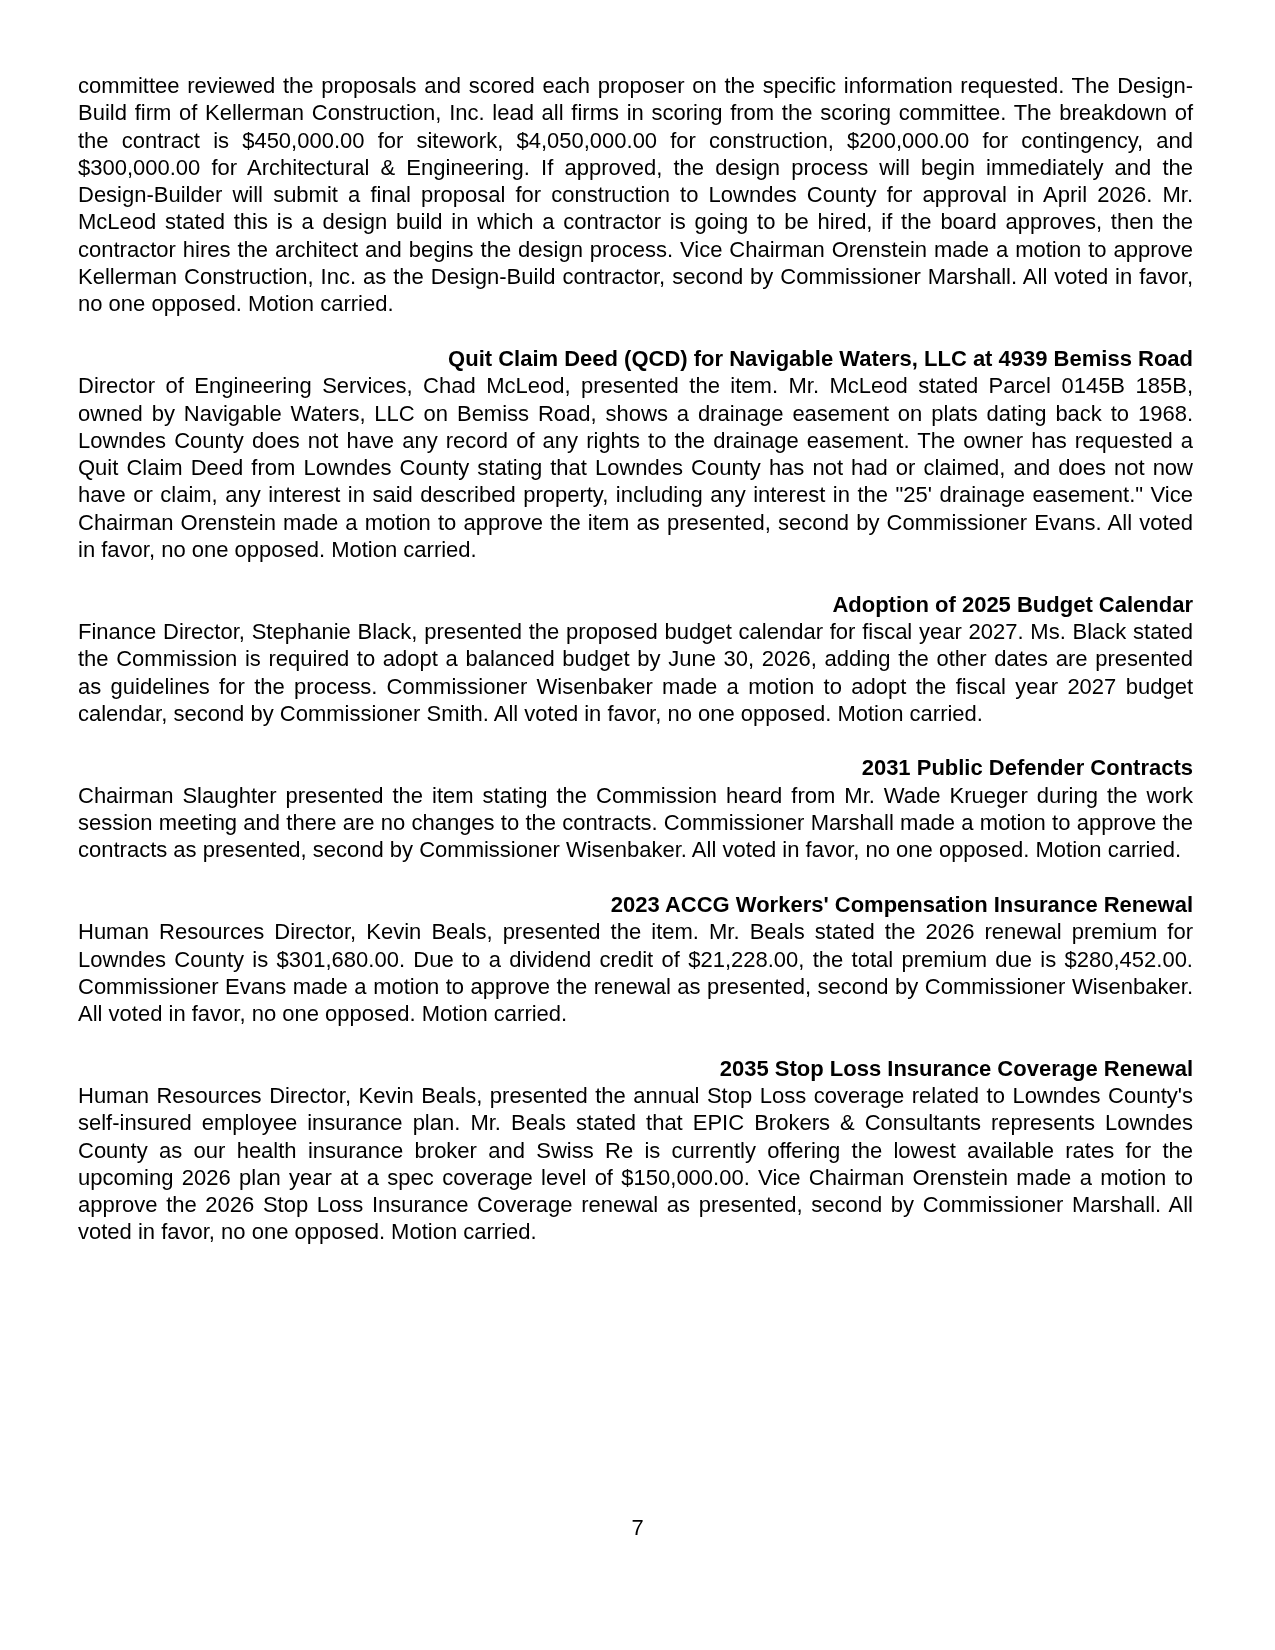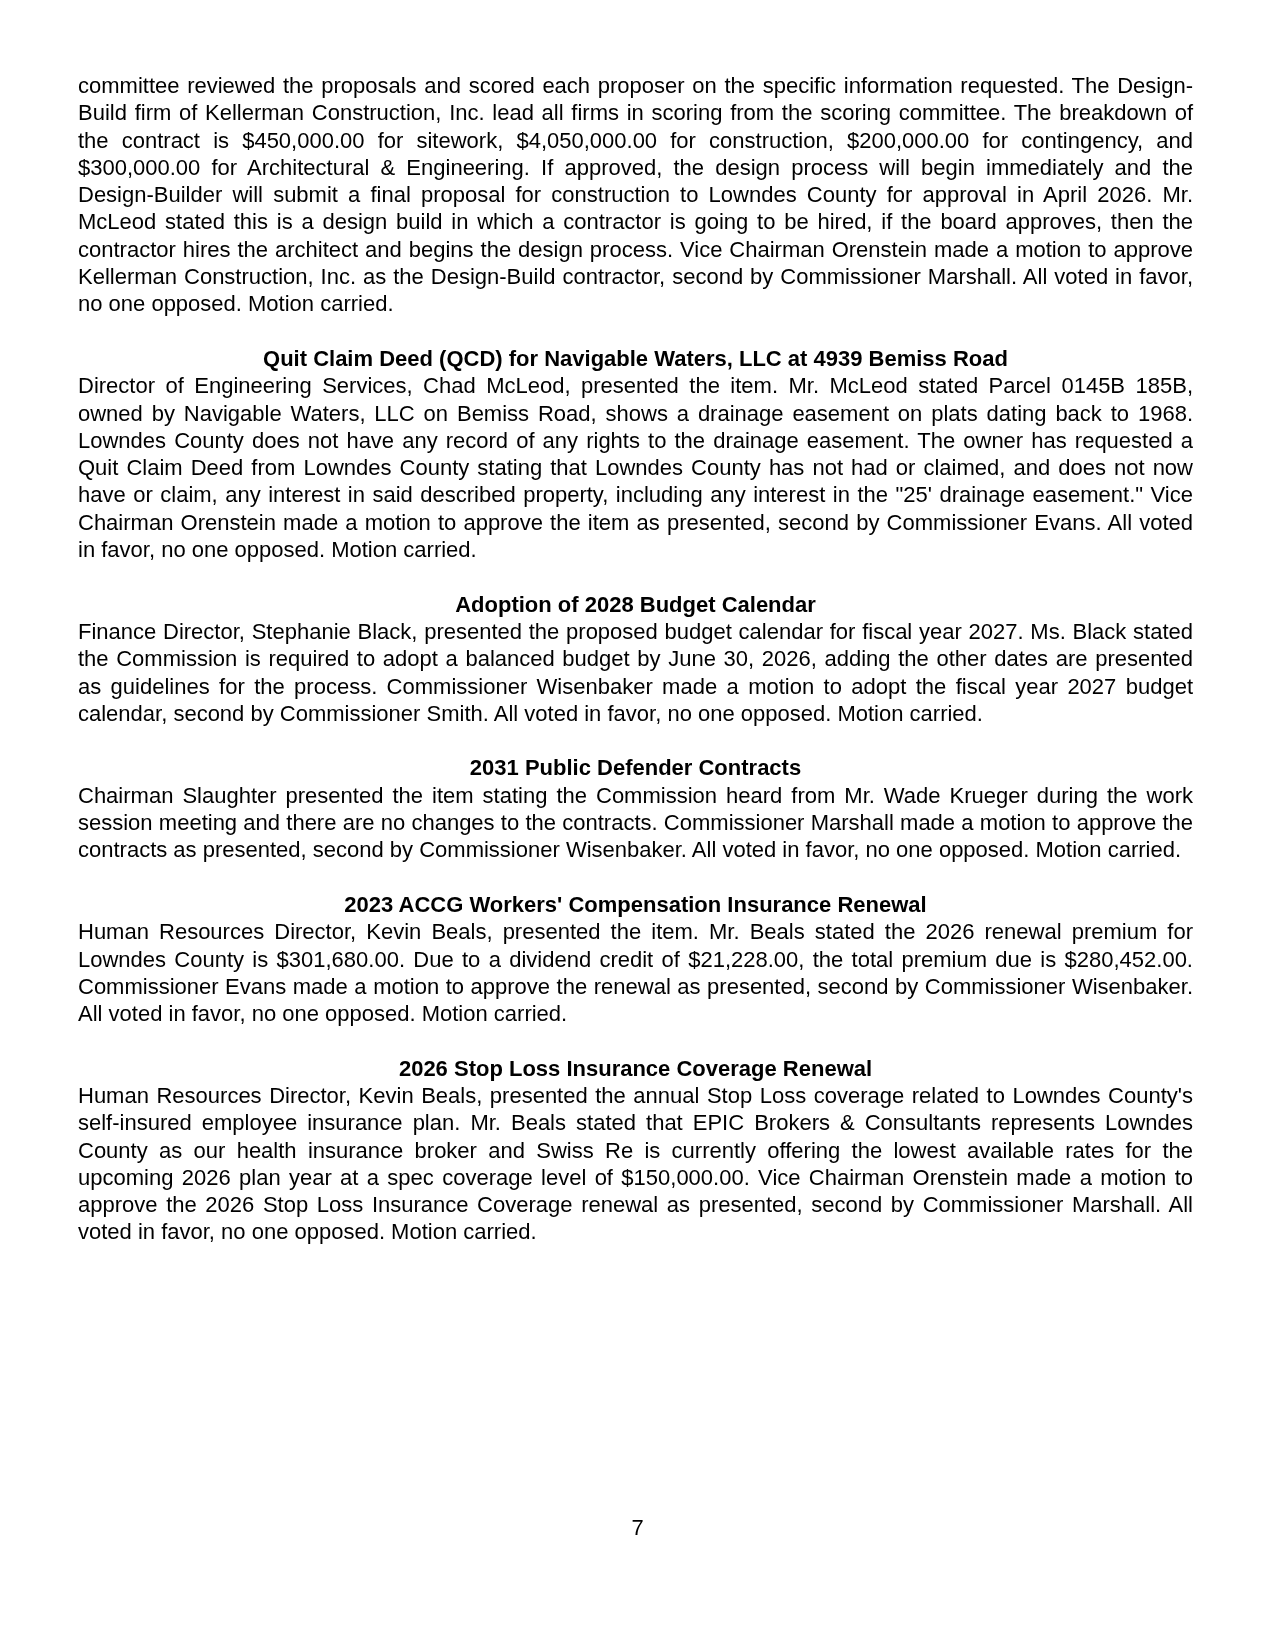--- a/index.html
+++ b/index.html
@@ -23,21 +23,21 @@
   .body-text {
     font-size: 22px;
     line-height: 27.3px;
     text-align: justify;
     color: #000000;
   }
   .section-heading {
     font-size: 22px;
     line-height: 27.3px;
     font-weight: bold;
-    text-align: center;
+    text-align: right;
     margin-top: 27.3px;
     color: #000000;
   }
   .page-footer {
     position: absolute;
     top: 1514px;
     left: 0;
     width: 1275px;
     text-align: center;
     font-size: 22px;
@@ -48,29 +48,29 @@
 </head>
 <body>
 
 <div class="page">
 
   <p class="body-text">committee reviewed the proposals and scored each proposer on the specific information requested. The Design-Build firm of Kellerman Construction, Inc. lead all firms in scoring from the scoring committee. The breakdown of the contract is $450,000.00 for sitework, $4,050,000.00 for construction, $200,000.00 for contingency, and $300,000.00 for Architectural &amp; Engineering. If approved, the design process will begin immediately and the Design-Builder will submit a final proposal for construction to Lowndes County for approval in April 2026. Mr. McLeod stated this is a design build in which a contractor is going to be hired, if the board approves, then the contractor hires the architect and begins the design process. Vice Chairman Orenstein made a motion to approve Kellerman Construction, Inc. as the Design-Build contractor, second by Commissioner Marshall. All voted in favor, no one opposed. Motion carried.</p>
 
   <h2 class="section-heading">Quit Claim Deed (QCD) for Navigable Waters, LLC at 4939 Bemiss Road</h2>
   <p class="body-text">Director of Engineering Services, Chad McLeod, presented the item. Mr. McLeod stated Parcel 0145B 185B, owned by Navigable Waters, LLC on Bemiss Road, shows a drainage easement on plats dating back to 1968. Lowndes County does not have any record of any rights to the drainage easement. The owner has requested a Quit Claim Deed from Lowndes County stating that Lowndes County has not had or claimed, and does not now have or claim, any interest in said described property, including any interest in the "25' drainage easement." Vice Chairman Orenstein made a motion to approve the item as presented, second by Commissioner Evans. All voted in favor, no one opposed. Motion carried.</p>
 
-  <h2 class="section-heading">Adoption of 2028 Budget Calendar</h2>
+  <h2 class="section-heading">Adoption of 2025 Budget Calendar</h2>
   <p class="body-text">Finance Director, Stephanie Black, presented the proposed budget calendar for fiscal year 2027. Ms. Black stated the Commission is required to adopt a balanced budget by June 30, 2026, adding the other dates are presented as guidelines for the process. Commissioner Wisenbaker made a motion to adopt the fiscal year 2027 budget calendar, second by Commissioner Smith. All voted in favor, no one opposed. Motion carried.</p>
 
   <h2 class="section-heading">2031 Public Defender Contracts</h2>
   <p class="body-text">Chairman Slaughter presented the item stating the Commission heard from Mr. Wade Krueger during the work session meeting and there are no changes to the contracts. Commissioner Marshall made a motion to approve the contracts as presented, second by Commissioner Wisenbaker. All voted in favor, no one opposed. Motion carried.</p>
 
   <h2 class="section-heading">2023 ACCG Workers' Compensation Insurance Renewal</h2>
   <p class="body-text">Human Resources Director, Kevin Beals, presented the item. Mr. Beals stated the 2026 renewal premium for Lowndes County is $301,680.00. Due to a dividend credit of $21,228.00, the total premium due is $280,452.00. Commissioner Evans made a motion to approve the renewal as presented, second by Commissioner Wisenbaker. All voted in favor, no one opposed. Motion carried.</p>
 
-  <h2 class="section-heading">2026 Stop Loss Insurance Coverage Renewal</h2>
+  <h2 class="section-heading">2035 Stop Loss Insurance Coverage Renewal</h2>
   <p class="body-text">Human Resources Director, Kevin Beals, presented the annual Stop Loss coverage related to Lowndes County's self-insured employee insurance plan. Mr. Beals stated that EPIC Brokers &amp; Consultants represents Lowndes County as our health insurance broker and Swiss Re is currently offering the lowest available rates for the upcoming 2026 plan year at a spec coverage level of $150,000.00. Vice Chairman Orenstein made a motion to approve the 2026 Stop Loss Insurance Coverage renewal as presented, second by Commissioner Marshall. All voted in favor, no one opposed. Motion carried.</p>
 
   <div class="page-footer">
     <span>7</span>
   </div>
 
 </div>
 
 </body></html>

